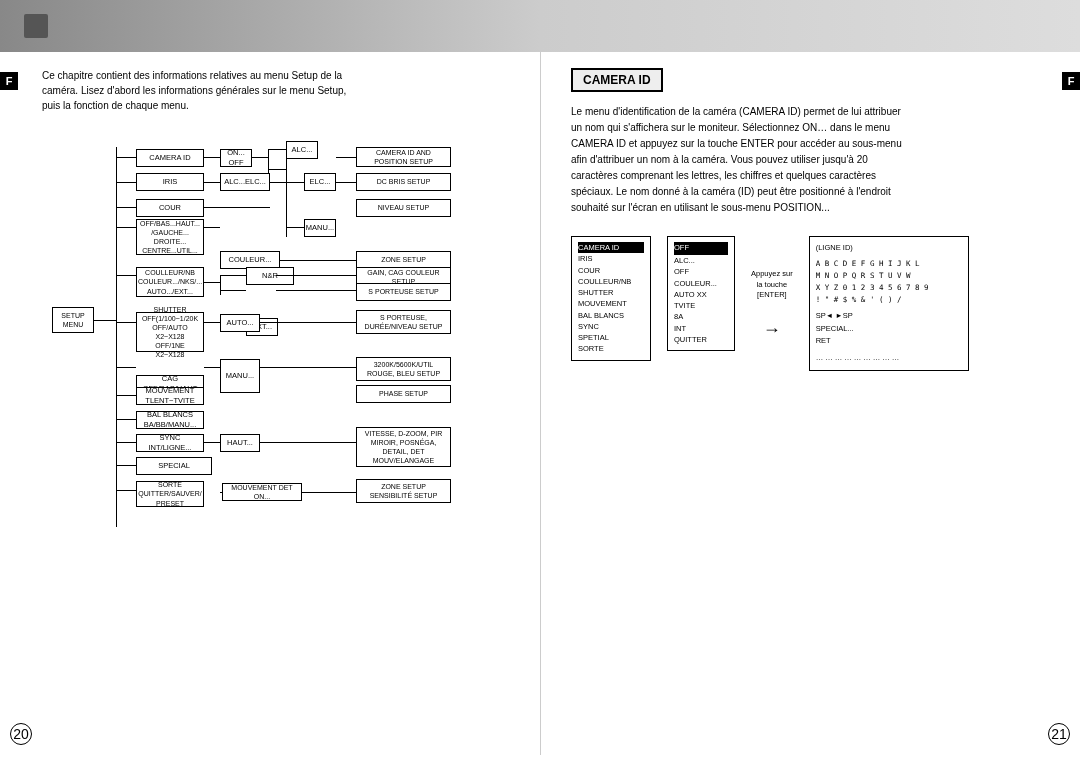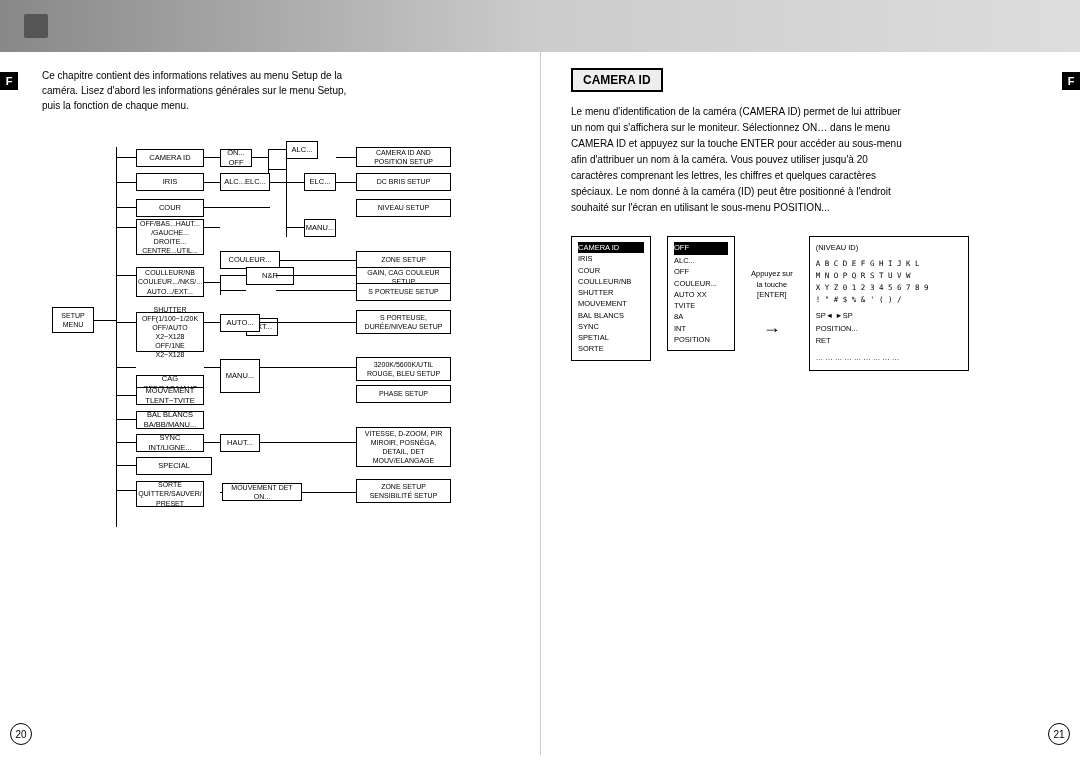--- a/index.html
+++ b/index.html
@@ -136,21 +136,21 @@
     .page-num {
       position: absolute;
       bottom: 10px;
       width: 22px;
       height: 22px;
       border: 1px solid #000;
       border-radius: 50%;
       display: flex;
       align-items: center;
       justify-content: center;
-      font-size: 10px;
+      font-size: 14px;
     }
     .page-num-left { left: 10px; }
     .page-num-right { right: 10px; }
 
     
     .cam-diagram {
       display: flex;
       gap: 16px;
       margin-top: 12px;
       font-size: 8px;
@@ -368,40 +368,40 @@
         <div>
           <div class="cam-box" style="width:68px; margin-top:0;">
             <div class="cam-box-item" style="height:13px;background:#000;color:#fff;">OFF</div>
             <div class="cam-box-item">ALC...</div>
             <div class="cam-box-item">OFF</div>
             <div class="cam-box-item">COULEUR...</div>
             <div class="cam-box-item">AUTO XX</div>
             <div class="cam-box-item">TVITE</div>
             <div class="cam-box-item">8A</div>
             <div class="cam-box-item">INT</div>
-            <div class="cam-box-item">POSITION</div>
+            <div class="cam-box-item">QUITTER</div>
           </div>
         </div>
 
         <div class="cam-middle">
           <div style="font-size:7.5px;text-align:center;line-height:1.4;">Appuyez sur<br>la touche<br>[ENTER]</div>
           <div style="font-size:18px;">→</div>
         </div>
 
         <div>
           <div class="cam-right-box" style="width:160px;">
-            <div class="cam-right-title">(NIVEAU ID)</div>
+            <div class="cam-right-title">(LIGNE ID)</div>
             <div style="font-size:7.5px;line-height:1.6;font-family:monospace;">
               A B C D E F G H I J K L<br>
               M N O P Q R S T U V W<br>
               X Y Z 0 1 2 3 4 5 6 7 8 9<br>
               ! " # $ % &amp; ' ( ) /
             </div>
             <div style="font-size:7.5px;margin-top:4px;">SP◄ ►SP</div>
-            <div style="font-size:7.5px;">POSITION...</div>
+            <div style="font-size:7.5px;">SPECIAL...</div>
             <div style="font-size:7.5px;">RET</div>
             <div style="font-size:7.5px;margin-top:4px;letter-spacing:2px;">………………………</div>
           </div>
         </div>
 
       </div>
     </div>
 
     <div class="page-num page-num-right">21</div>
   </div>

